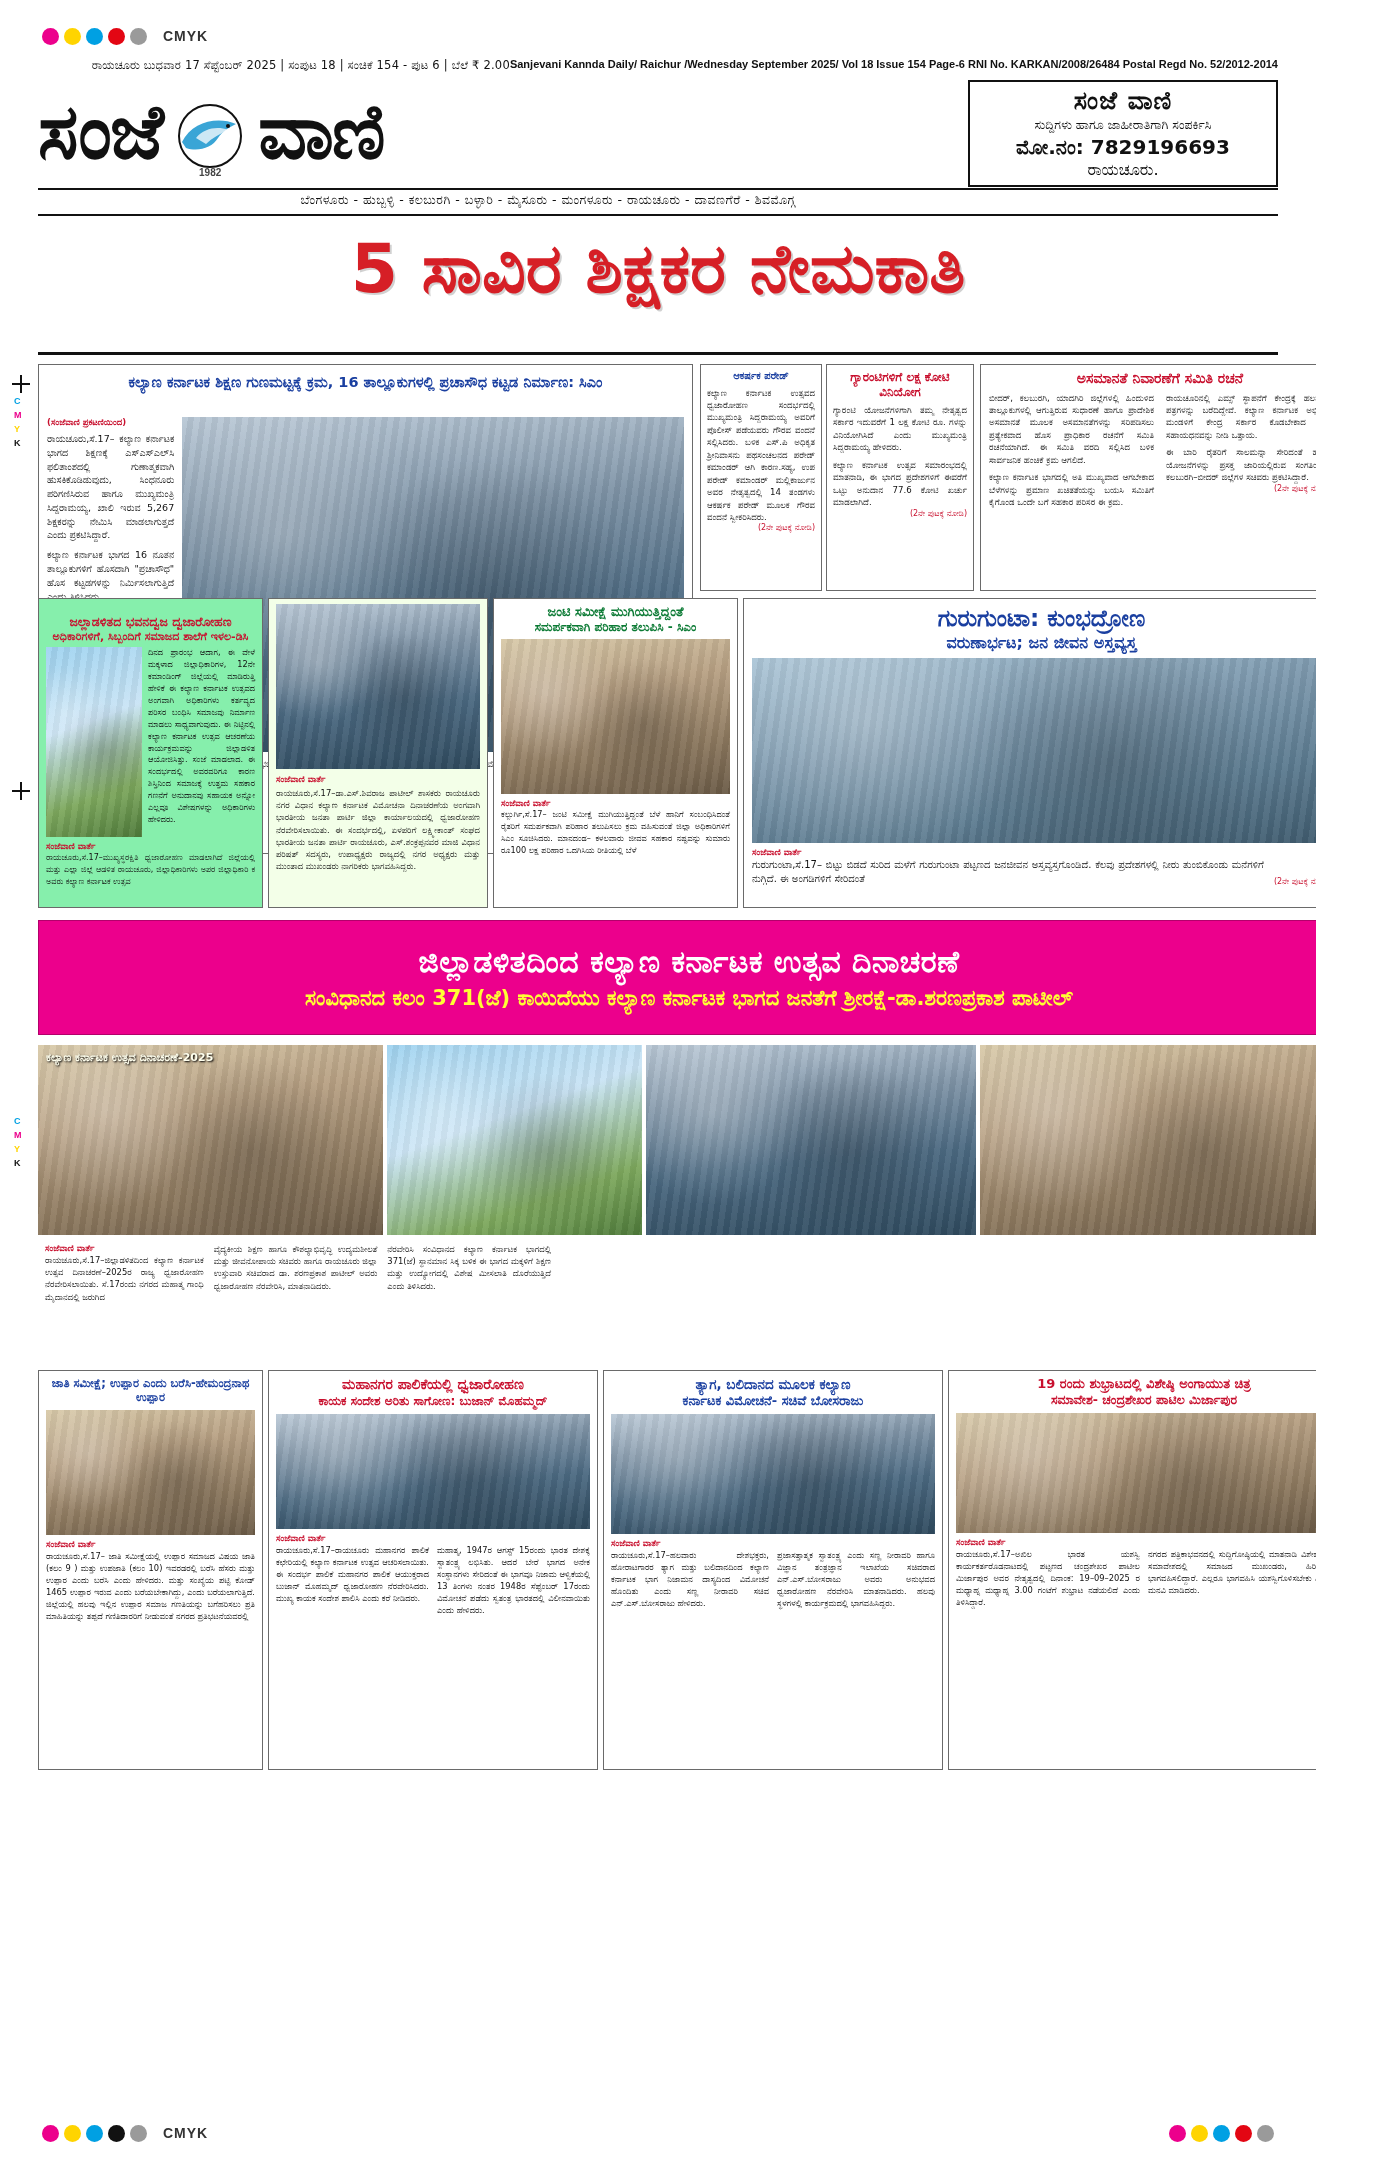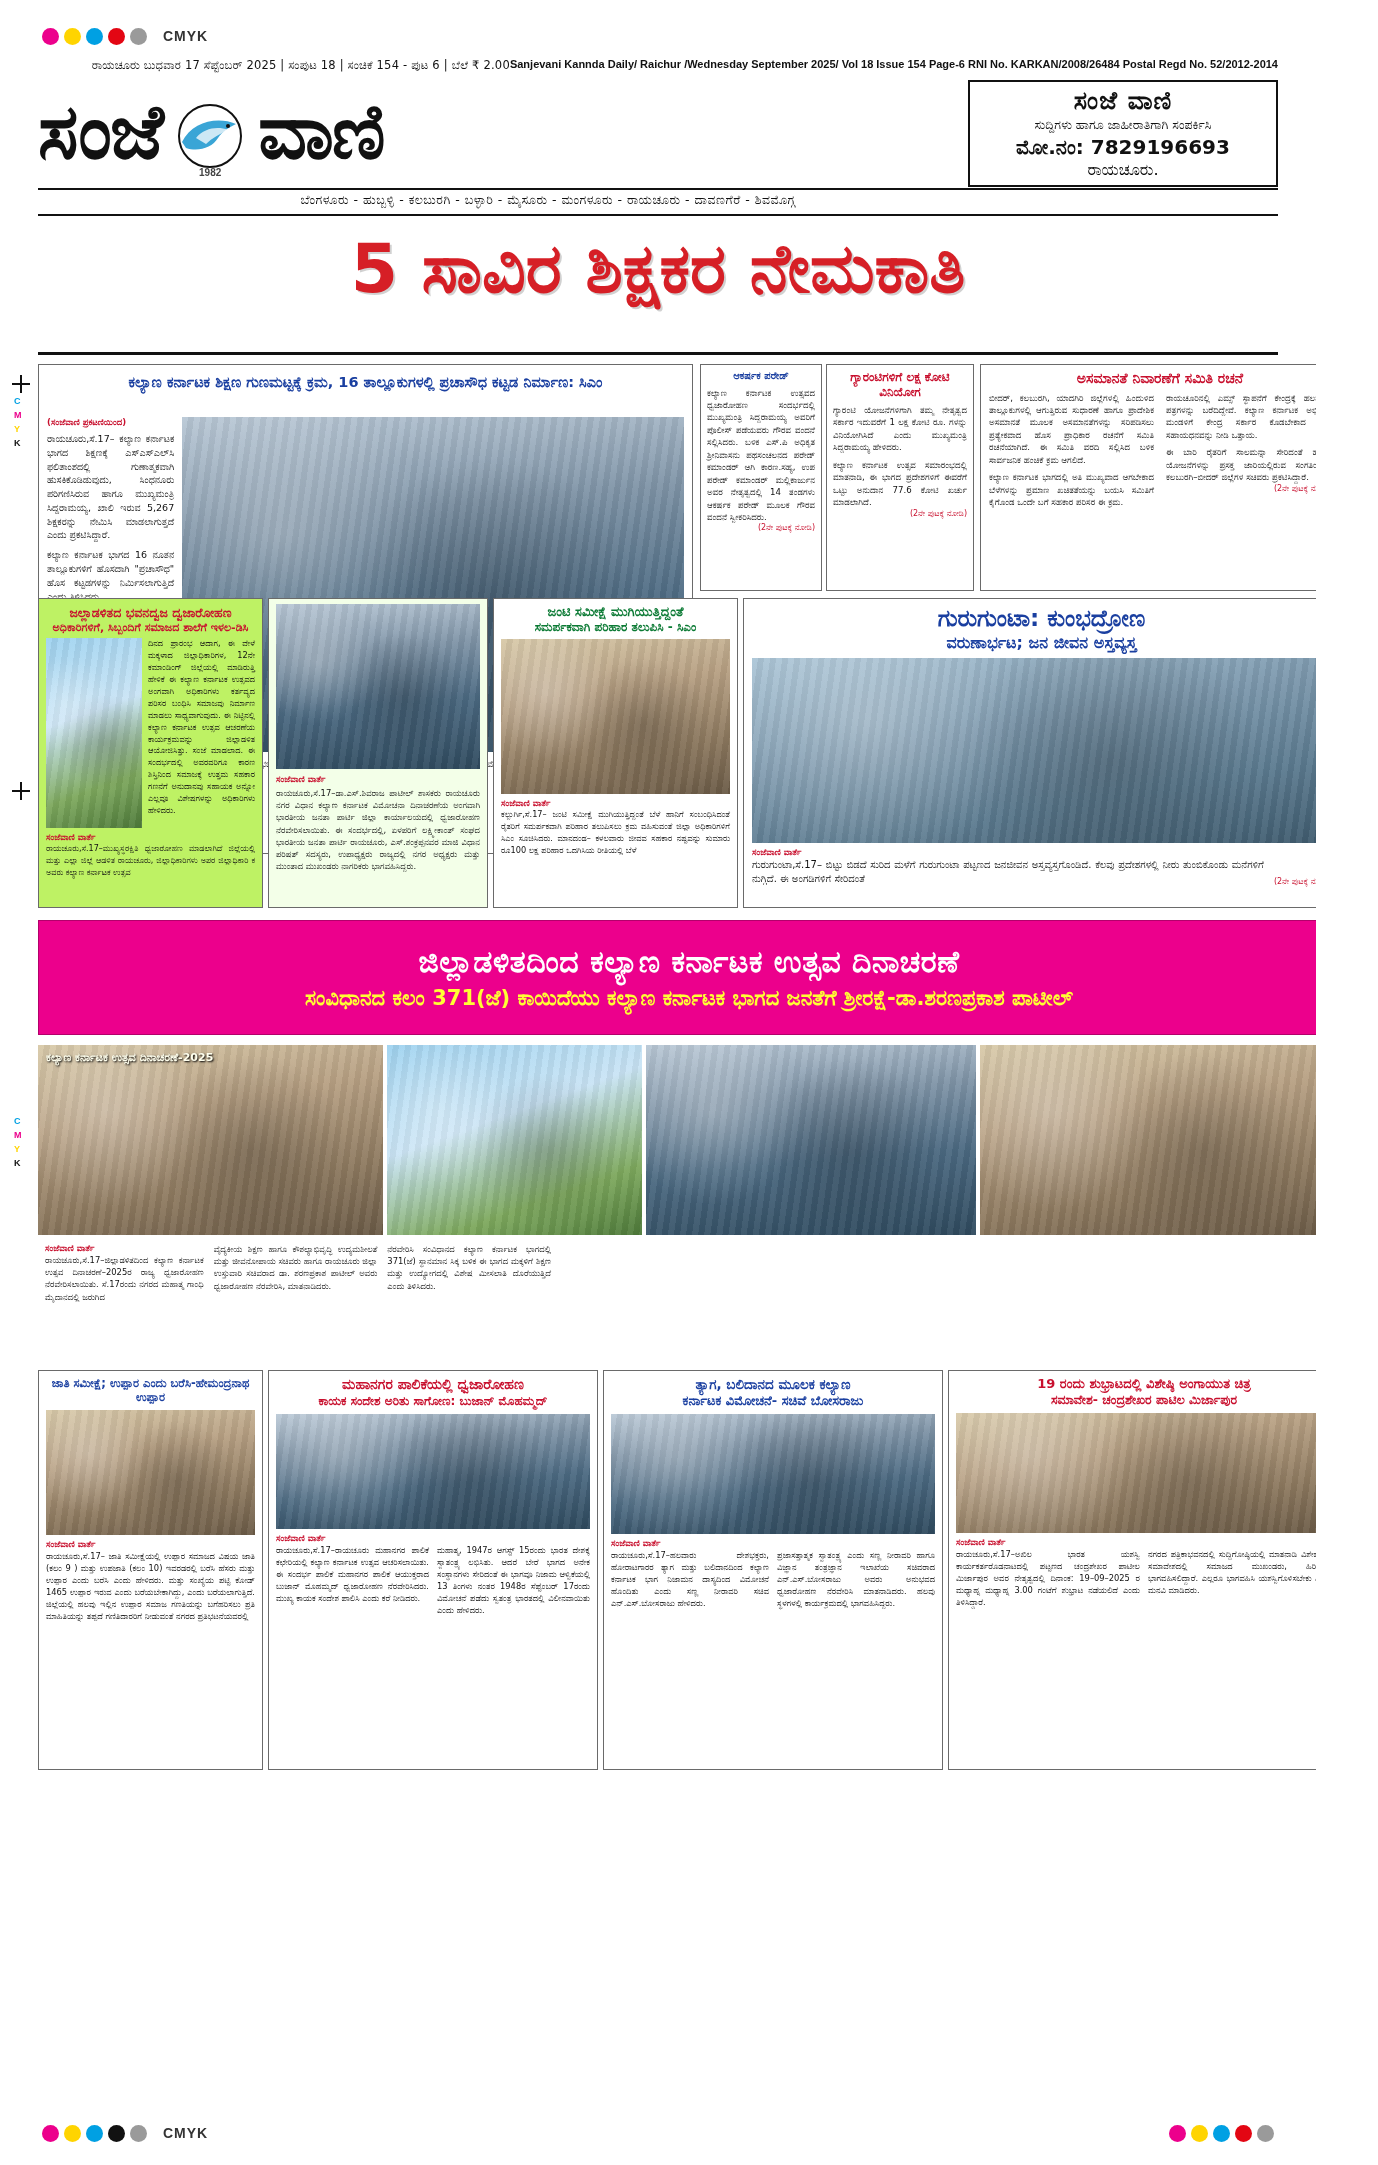--- a/index.html
+++ b/index.html
@@ -361,21 +361,21 @@
         <div class="body-text" style="font-size:8.6px; margin-top:5px;">ಕಲ್ಯಾಣ ಕರ್ನಾಟಕ ಭಾಗದಲ್ಲಿ ಅತಿ ಮುಖ್ಯವಾದ ಆಗಬೇಕಾದ ಬೆಳೆಗಳನ್ನು ಪ್ರಮಾಣ ಖಚಿತತೆಯನ್ನು ಬಯಸಿ ಸಮಿತಿಗೆ ಕೈಗೊಂಡ ಒಂದೇ ಬಗೆ ಸಹಕಾರ ಪರಿಸರ ಈ ಕ್ರಮ.</div>
       </div>
       <div style="flex:1;">
         <div class="body-text" style="font-size:8.6px;">ರಾಯಚೂರಿನಲ್ಲಿ ಎಮ್ಸ್ ಸ್ಥಾಪನೆಗೆ ಕೇಂದ್ರಕ್ಕೆ ಹಲವಾರು ಪತ್ರಗಳನ್ನು ಬರೆದಿದ್ದೇವೆ. ಕಲ್ಯಾಣ ಕರ್ನಾಟಕ ಅಭಿವೃದ್ಧಿ ಮಂಡಳಿಗೆ ಕೇಂದ್ರ ಸರ್ಕಾರ ಕೊಡಬೇಕಾದ ಎಲ್ಲ ಸಹಾಯಧನವನ್ನು ನೀಡಿ ಒತ್ತಾಯ.</div>
         <div class="body-text" style="font-size:8.6px; margin-top:5px;">ಈ ಬಾರಿ ರೈತರಿಗೆ ಸಾಲಮನ್ನಾ ಸೇರಿದಂತೆ ಹಲವು ಯೋಜನೆಗಳನ್ನು ಪ್ರಸಕ್ತ ಜಾರಿಯಲ್ಲಿರುವ ಸಂಗತಿಯನ್ನು ಕಲಬುರಗಿ–ಬೀದರ್ ಜಿಲ್ಲೆಗಳ ಸಚಿವರು ಪ್ರಕಟಿಸಿದ್ದಾರೆ.</div>
         <div class="more-red">(2ನೇ ಪುಟಕ್ಕೆ ನೋಡಿ)</div>
       </div>
     </div>
   </div>
 
-  <div class="box" style="left:38px; top:598px; width:225px; height:310px; padding:6px 7px; background:#bef264;">
+  <div class="box" style="left:38px; top:598px; width:225px; height:310px; padding:15px 7px; background:#86efac;">
     <div class="hdr-red" style="font-size:12.5px;">ಜಲ್ಲಾಡಳಿತದ ಭವನದ್ವಜ ದ್ವಜಾರೋಹಣ</div>
     <div class="hdr-red" style="font-size:11px;">ಅಧಿಕಾರಿಗಳಿಗೆ, ಸಿಬ್ಬಂದಿಗೆ ಸಮಾಜದ ಶಾಲೆಗೆ ಇಳಲ-ಡಿಸಿ</div>
     <div style="display:flex; gap:6px; margin-top:4px;">
       <div class="photo flag" style="width:96px; height:190px;"></div>
       <div class="body-text" style="flex:1; font-size:8.2px;">ದಿನದ ಪ್ರಾರಂಭ ಆದಾಗ, ಈ ವೇಳೆ ಮಕ್ಕಳಾದ ಜಿಲ್ಲಾಧಿಕಾರಿಗಳ, 12ನೇ ಕಮಾಂಡಿಂಗ್ ಜಿಲ್ಲೆಯಲ್ಲಿ ಮಾಡಿರುತ್ತಿ ಹೇಳಿಕೆ ಈ ಕಲ್ಯಾಣ ಕರ್ನಾಟಕ ಉತ್ಸವದ ಅಂಗವಾಗಿ ಅಧಿಕಾರಿಗಳು ಕರ್ತವ್ಯದ ಪರಿಸರ ಬಂಧಿಸಿ ಸಮಾಜವು ನಿರ್ಮಾಣ ಮಾಡಲು ಸಾಧ್ಯವಾಗುವುದು. ಈ ನಿಟ್ಟಿನಲ್ಲಿ ಕಲ್ಯಾಣ ಕರ್ನಾಟಕ ಉತ್ಸವ ಆಚರಣೆಯ ಕಾರ್ಯಕ್ರಮವನ್ನು ಜಿಲ್ಲಾಡಳಿತ ಆಯೋಜಿಸಿತ್ತು. ಸಂಜೆ ಮಾಡಲಾದ. ಈ ಸಂದರ್ಭದಲ್ಲಿ ಅವರವರಿಗೂ ಕಾರಣ ಶಿಸ್ತಿನಿಂದ ಸಮಾಜಕ್ಕೆ ಉತ್ತಮ ಸಹಕಾರ ಗಣನೆಗೆ ಅನುದಾನವು ಸಹಾಯಕ ಅನ್ನೋ ಎಲ್ಲವೂ ವಿಶೇಷಗಳನ್ನು ಅಧಿಕಾರಿಗಳು ಹೇಳಿದರು.</div>
     </div>
     <div class="caption-red" style="margin-top:4px;">ಸಂಜೆವಾಣಿ ವಾರ್ತೆ</div>
     <div class="body-text" style="font-size:8px;">ರಾಯಚೂರು,ಸೆ.17–ಮುಖ್ಯಸ್ಥರಕ್ಷಿತಿ ಧ್ವಜಾರೋಹಣ ಮಾಡಲಾಗಿದೆ ಜಿಲ್ಲೆಯಲ್ಲಿ ಮತ್ತು ಎಲ್ಲಾ ಜಿಲ್ಲೆ ಆಡಳಿತ ರಾಯಚೂರು, ಜಿಲ್ಲಾಧಿಕಾರಿಗಳು ಅಪರ ಜಿಲ್ಲಾಧಿಕಾರಿ ಕ ಅವರು ಕಲ್ಯಾಣ ಕರ್ನಾಟಕ ಉತ್ಸವ</div>
   </div>
 

